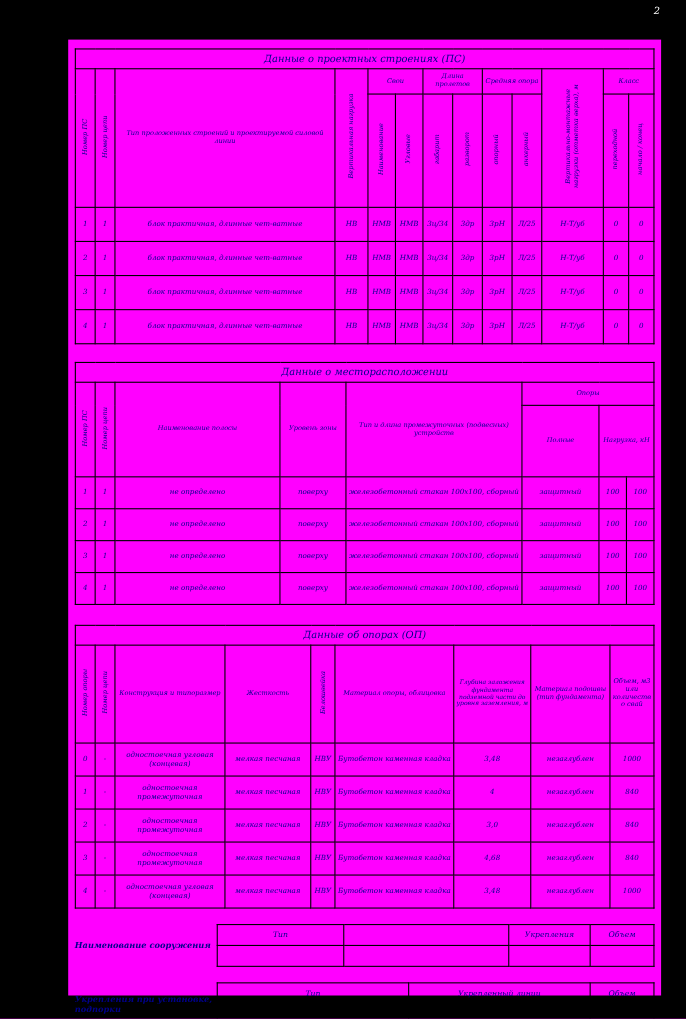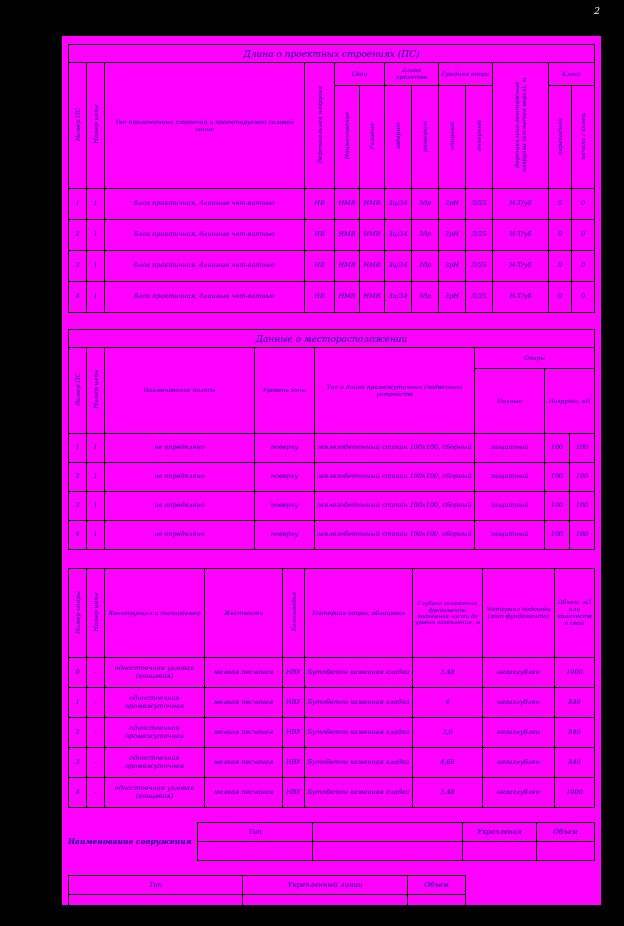--- a/index.html
+++ b/index.html
@@ -53,21 +53,21 @@
           <col style="width:27px">
           <col style="width:27px">
         <col style="width:27px">
           <col style="width:27px">
           <col style="width:56px">
           <col style="width:23px">
           <col style="width:23px">
       </colgroup>
       <tbody>
         <tr>
-          <td class="title-cell" colspan="13">Длина о проектных строениях (ПС)</td>
+          <td class="title-cell" colspan="13">Данные о проектных строениях (ПС)</td>
         </tr>
         <tr class="hrow grp">
           <td rowspan="2"><span class="vert">Номер ПС</span></td>
           <td rowspan="2"><span class="vert">Номер цепи</span></td>
           <td rowspan="2" class="hwide">Тип проложенных строений и проектируемой силовой линии</td>
           <td rowspan="2"><span class="vert">Вертикальная нагрузка</span></td>
           <td colspan="2">Свои</td>
           <td colspan="2">Длина пролетов</td>
           <td colspan="2">Средняя опора</td>
           <td rowspan="2"><span class="vert">Вертикально-монтажные нагрузки (отметка верха), м</span></td>
@@ -226,20 +226,23 @@
           <col style="width:18px">
           <col style="width:100px">
           <col style="width:78px">
         <col style="width:22px">
           <col style="width:108px">
           <col style="width:70px">
           <col style="width:72px">
           <col style="width:40px">
       </colgroup>
       <tbody>
+        <tr>
+          <td class="title-cell" colspan="9">Данные об опорах (ОП)</td>
+        </tr>
         <tr class="hrow hdr3">
           <td><span class="vert">Номер опоры</span></td>
           <td><span class="vert">Номер цепи</span></td>
           <td class="hwide">Конструкция и типоразмер</td>
           <td class="hwide">Жесткость</td>
           <td><span class="vert">Белошвейка</span></td>
           <td class="hwide">Материал опоры, облицовка</td>
           <td class="tiny">Глубина заложения фундамента подземной части до уровня заземления, м</td>
           <td class="hwide">Материал подошвы (тип фундамента)</td>
           <td class="hwide">Объем, м3 или количество свай</td>
@@ -324,20 +327,21 @@
               <td></td>
               <td></td>
               <td></td>
               <td></td>
             </tr>
           </tbody>
       </table>
     </div>
 
     <div class="small-row">
+      <div class="small-label">Укрепления при установке, подпорки</div>
       <table class="tbl">
         <colgroup>
           <col style="width:174px">
             <col style="width:165px">
             <col style="width:58px">
         </colgroup>
         <tbody class="drows">
             <tr>
               <td>Тип</td>
               <td>Укрепленный линии</td>

